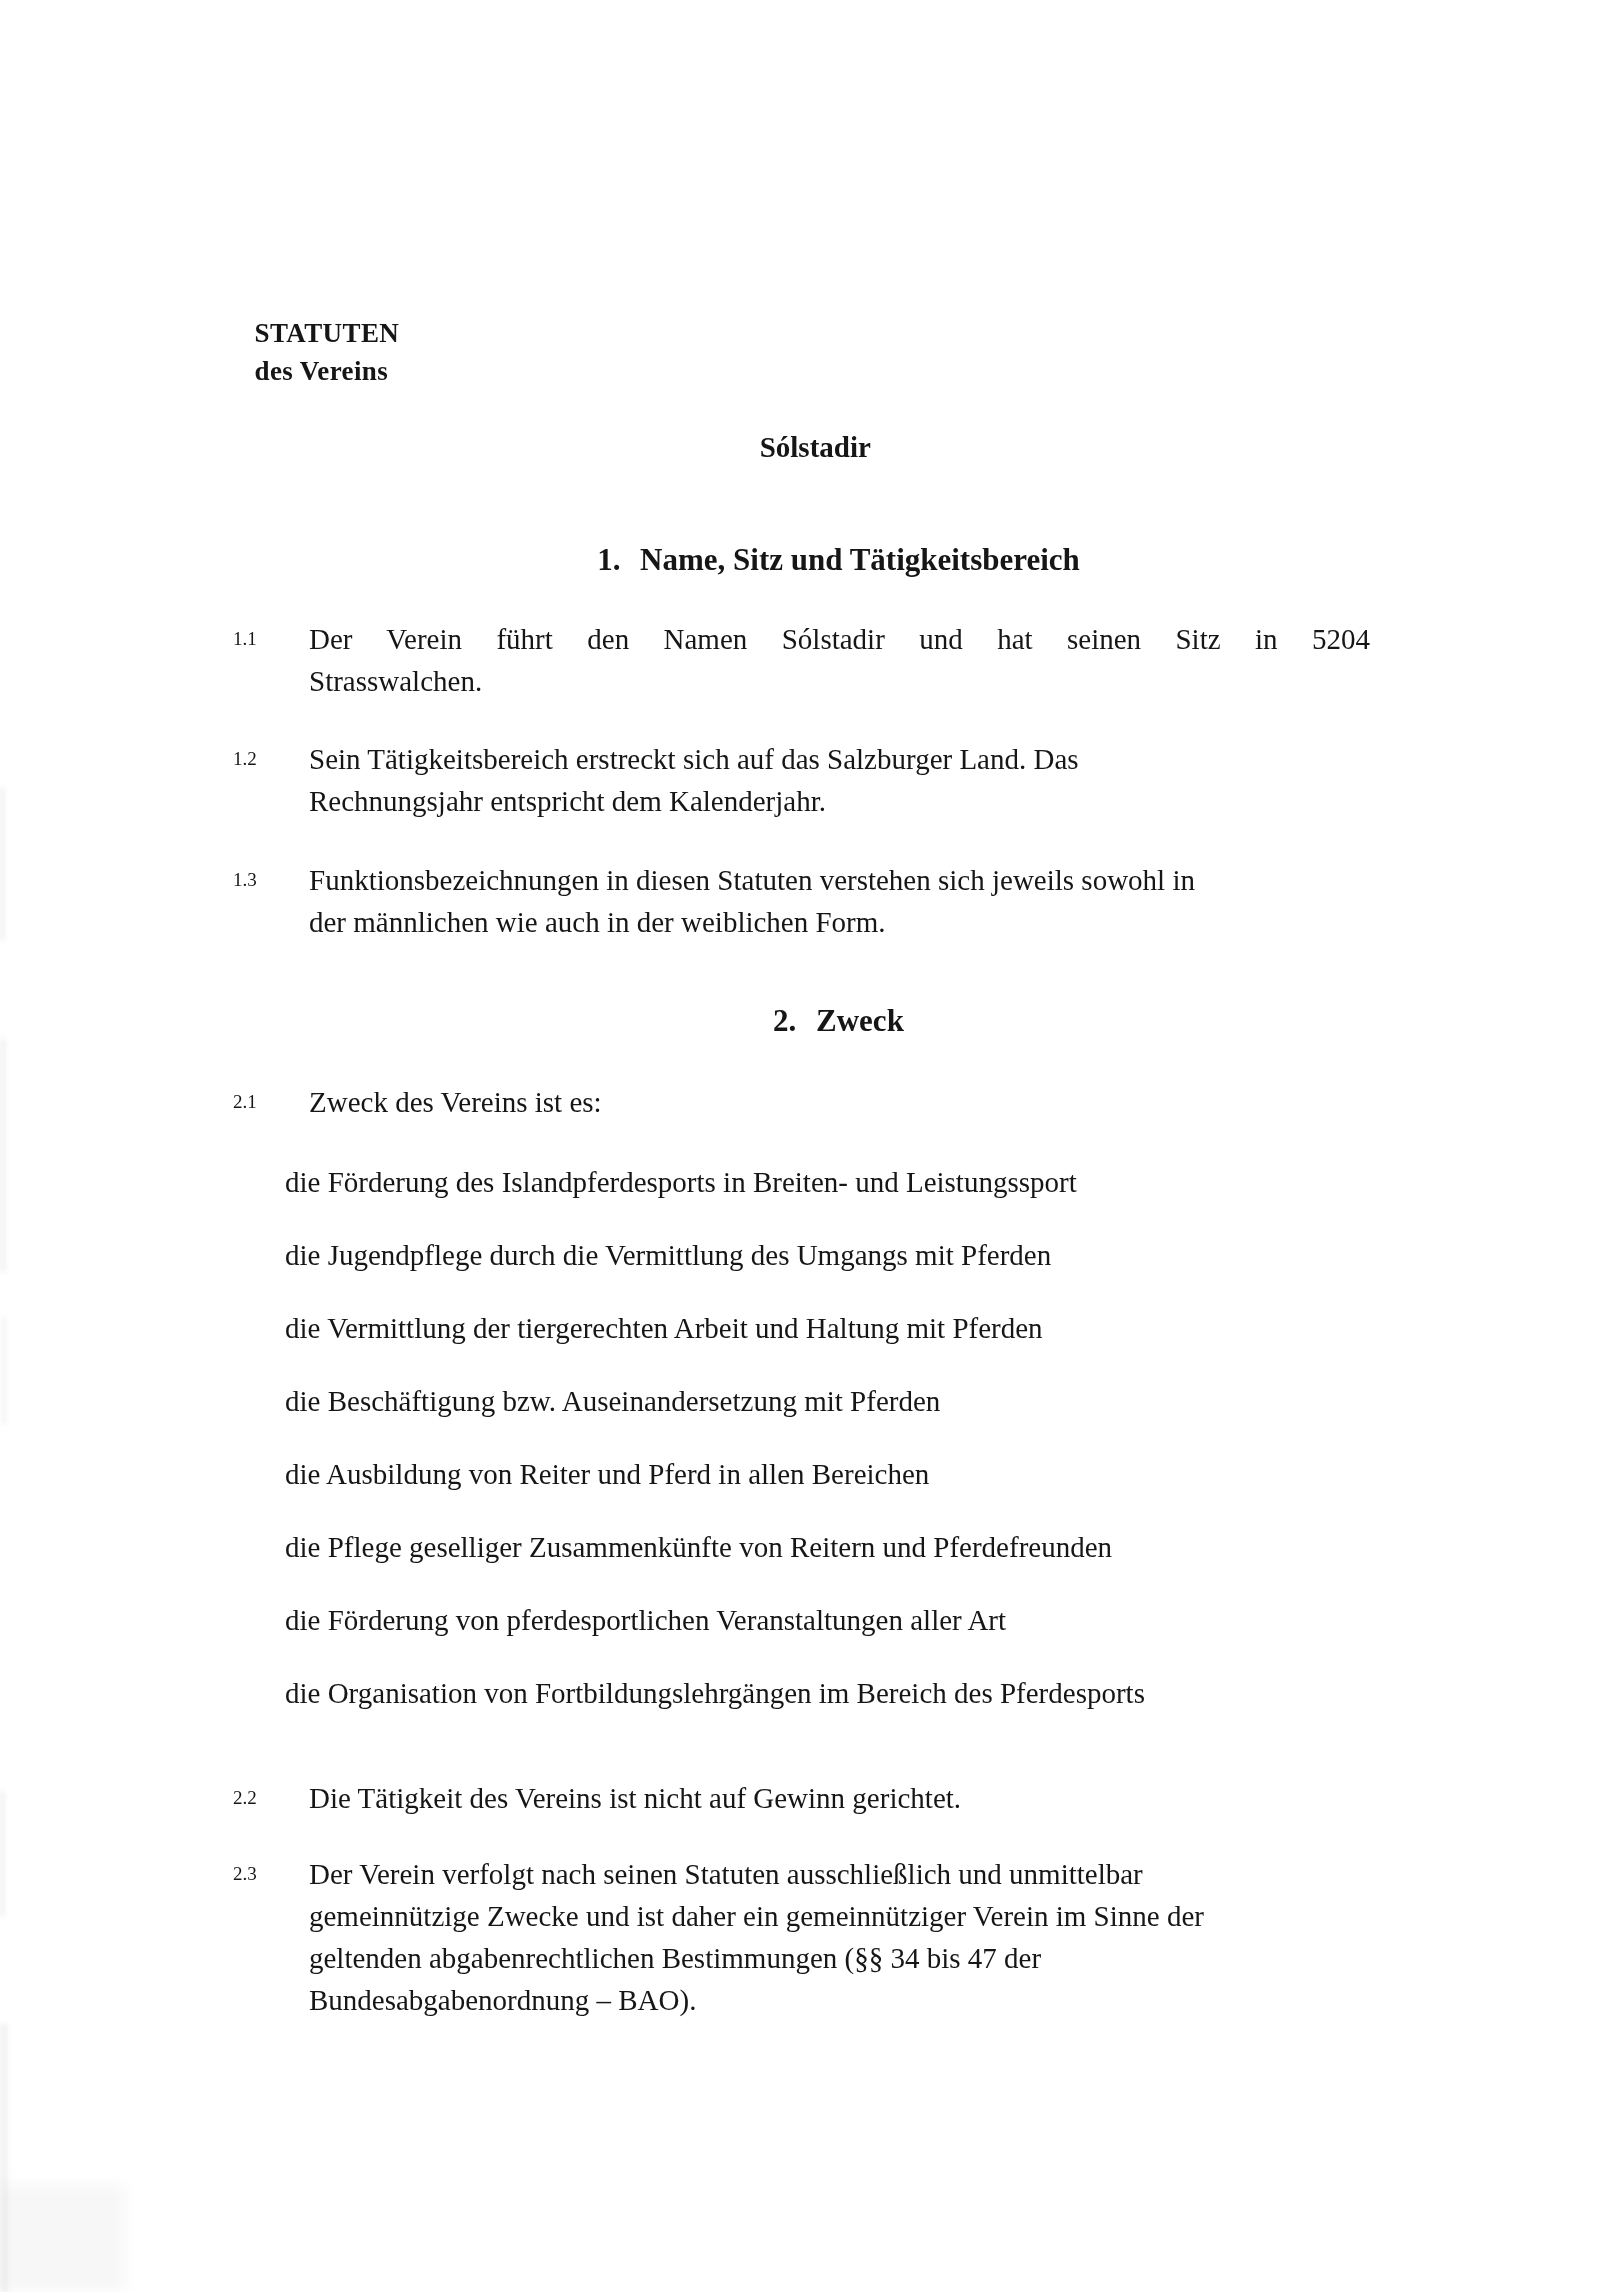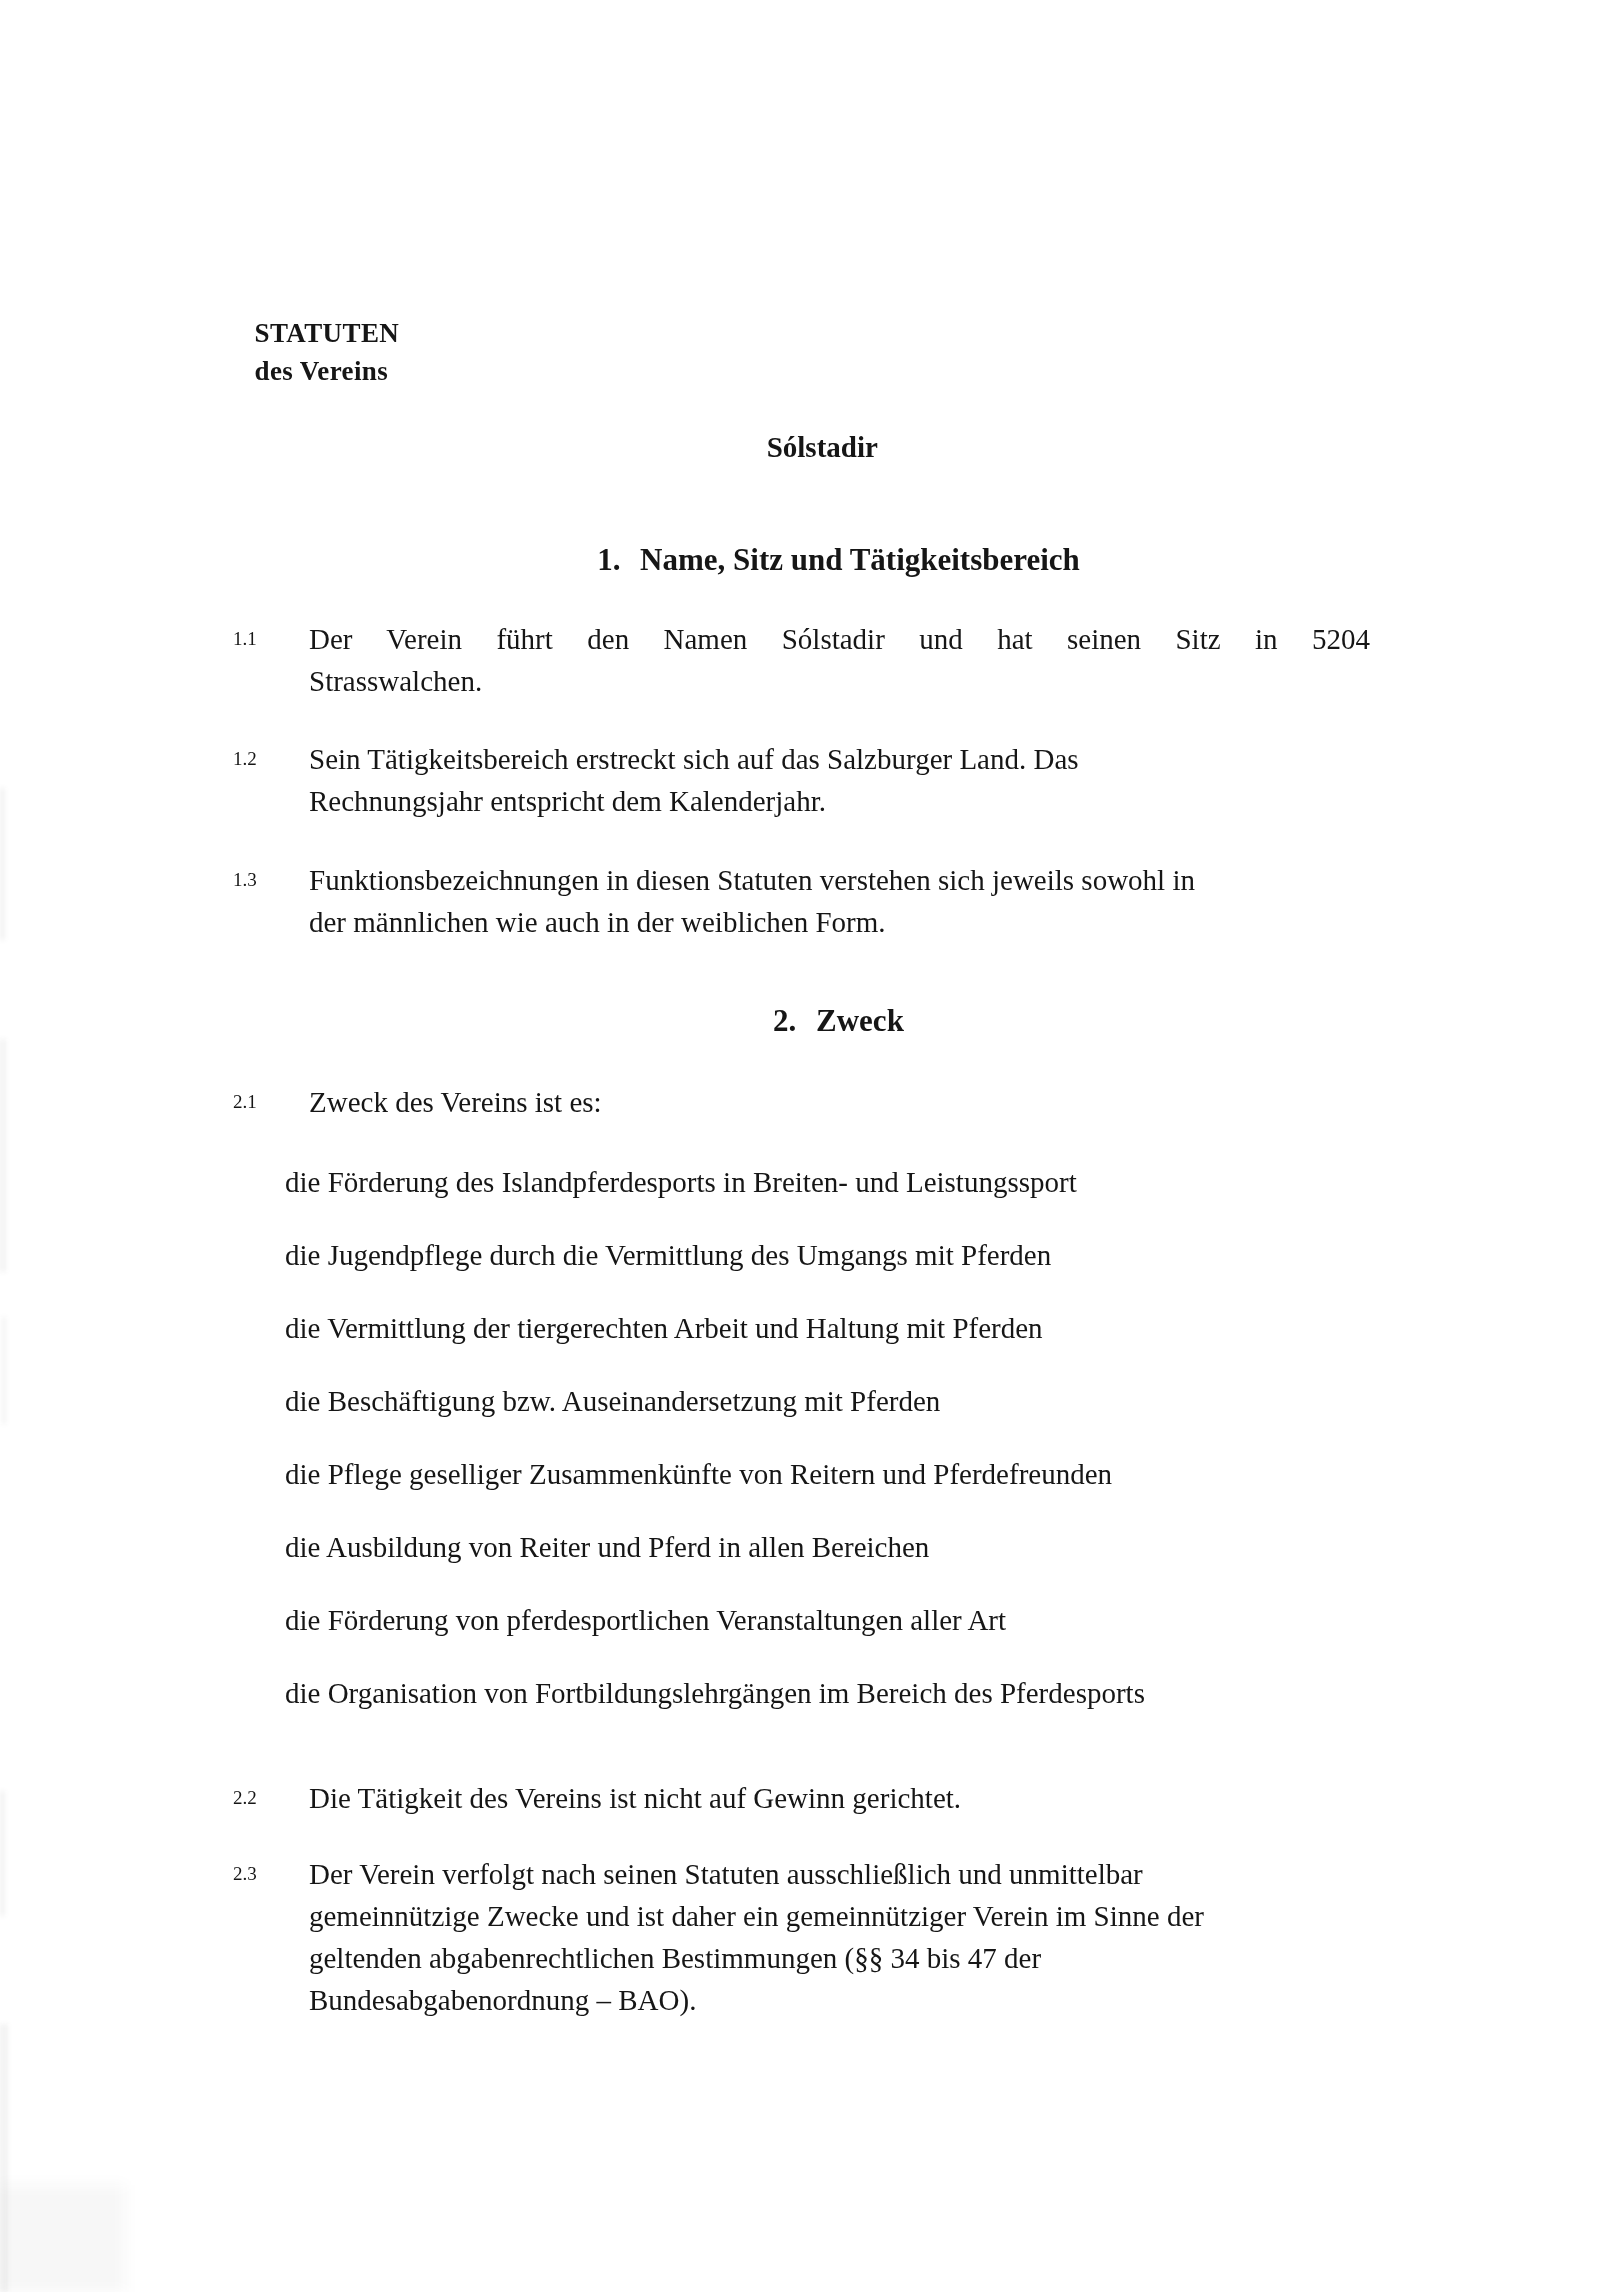--- a/index.html
+++ b/index.html
@@ -15,21 +15,21 @@
   .abs { position: absolute; }
 
   
   .title-block {
     left: 233px; width: 1157px; top: 314px;
     padding-left: 21.5px; box-sizing: border-box;
     font-size: 27px; line-height: 38px; font-weight: bold;
     letter-spacing: 0.4px;
   }
   .club-name {
-    left: 233px; width: 1157px; top: 428px;
+    left: 226px; width: 1157px; top: 428px;
     padding-left: 21.5px; box-sizing: border-box;
     text-align: center;
     font-size: 29px; line-height: 38px; font-weight: bold;
   }
 
   
   .section-heading {
     left: 233px; width: 1157px;
     padding-left: 54px; box-sizing: border-box;
     text-align: center;
@@ -130,22 +130,22 @@
   <div class="abs para p21">
     <span class="pnum">2.1</span>
     <div class="ptext wide">Zweck des Vereins ist es:</div>
   </div>
 
   <div class="abs purpose-list">
     <div class="purpose-item">die Förderung des Islandpferdesports in Breiten- und Leistungssport</div>
     <div class="purpose-item">die Jugendpflege durch die Vermittlung des Umgangs mit Pferden</div>
     <div class="purpose-item">die Vermittlung der tiergerechten Arbeit und Haltung mit Pferden</div>
     <div class="purpose-item">die Beschäftigung bzw. Auseinandersetzung mit Pferden</div>
+    <div class="purpose-item">die Ausbildung von Reiter und Pferd in allen Bereichen</div>
     <div class="purpose-item">die Pflege geselliger Zusammenkünfte von Reitern und Pferdefreunden</div>
-    <div class="purpose-item">die Ausbildung von Reiter und Pferd in allen Bereichen</div>
     <div class="purpose-item">die Förderung von pferdesportlichen Veranstaltungen aller Art</div>
     <div class="purpose-item">die Organisation von Fortbildungslehrgängen im Bereich des Pferdesports</div>
   </div>
 
   <div class="abs para p22">
     <span class="pnum">2.2</span>
     <div class="ptext wide">Die Tätigkeit des Vereins ist nicht auf Gewinn gerichtet.</div>
   </div>
 
   <div class="abs para p23">

